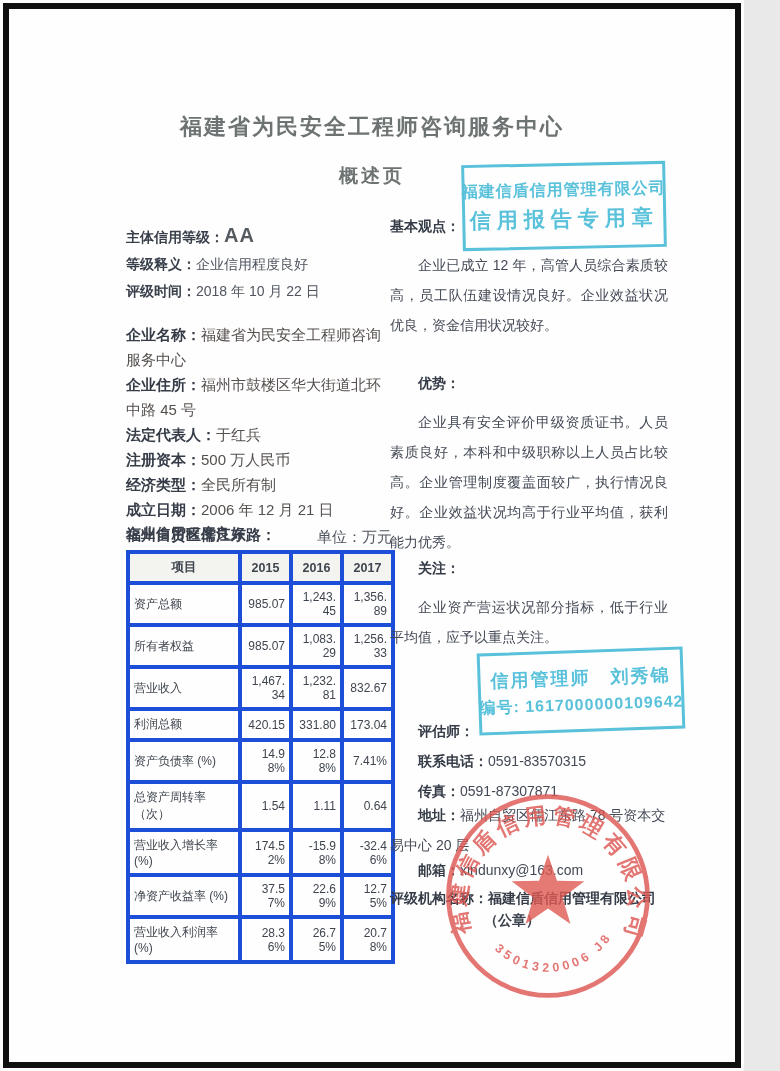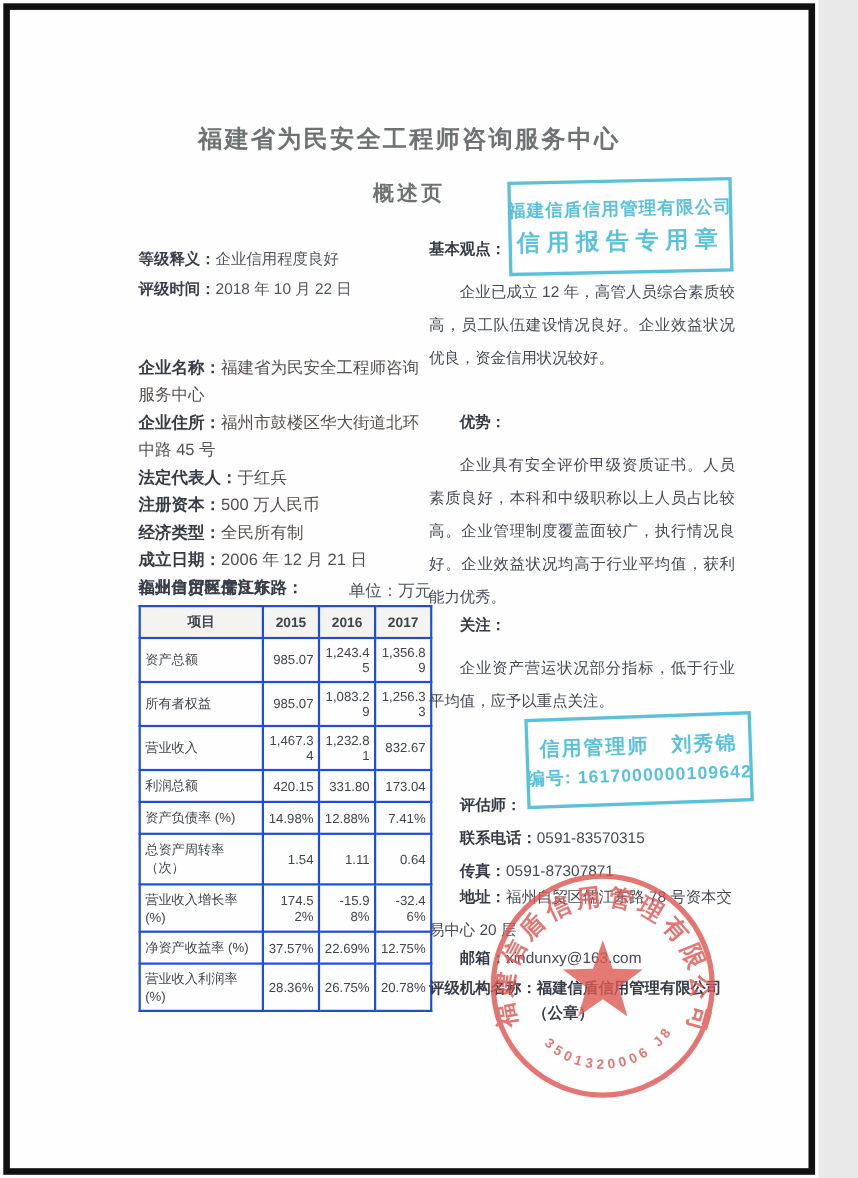--- a/index.html
+++ b/index.html
@@ -29,21 +29,21 @@
   .company{position:absolute;top:100px;left:0;width:100%;line-height:25px;font-size:15px;}
   .kv .lbl{font-weight:700;color:#353c47;}
   .kv .val{color:#55504e;}
 
   .fin-head{position:absolute;top:303px;left:0;width:100%;font-size:14px;}
   .fin-head .h{font-weight:700;color:#39404b;letter-spacing:1px;}
   .fin-head .unit{float:right;font-size:15px;color:#4e545e;margin-top:3px;}
 
   table.fin{position:absolute;top:328px;left:0;width:266px;border-collapse:collapse;
             font-size:12px;color:#3f454e;table-layout:fixed;}
-  table.fin th,table.fin td{border:2px solid #1d4ed8;padding:5px 4px;}
+  table.fin th,table.fin td{border:4px solid #1d4ed8;padding:5px 4px;}
   table.fin th{background:#f3f3f0;font-weight:700;font-size:12.5px;}
   table.fin col.c-item{width:112px;}
   table.fin col.c-yr{width:51px;}
   td.item{text-align:left;}
   td.num{text-align:right;word-break:break-all;}
 
   .right-col{position:absolute;left:390px;top:218px;width:278px;font-size:14px;}
   .sec-h{position:absolute;left:0;font-weight:700;color:#353c47;}
   .sec-p{position:absolute;left:0;width:278px;line-height:30px;text-indent:2em;
          text-align:justify;color:#434955;}
@@ -70,20 +70,23 @@
   <div class="doc-subtitle">概述页</div>
 
   <div class="stamp-rect stamp-report">
     <div class="l1">福建信盾信用管理有限公司</div>
     <div class="l2">信用报告专用章</div>
   </div>
 
   <div class="left-col">
 
     <div class="rating">
+      <div>
+        <span class="lbl">主体信用等级：</span><span class="grade-val">AA</span>
+      </div>
       <div>
         <span class="lbl">等级释义：</span><span class="val">企业信用程度良好</span>
       </div>
       <div>
         <span class="lbl">评级时间：</span><span class="val">2018 年 10 月 22 日</span>
       </div>
     </div>
 
     <div class="company">
       <div class="kv">

